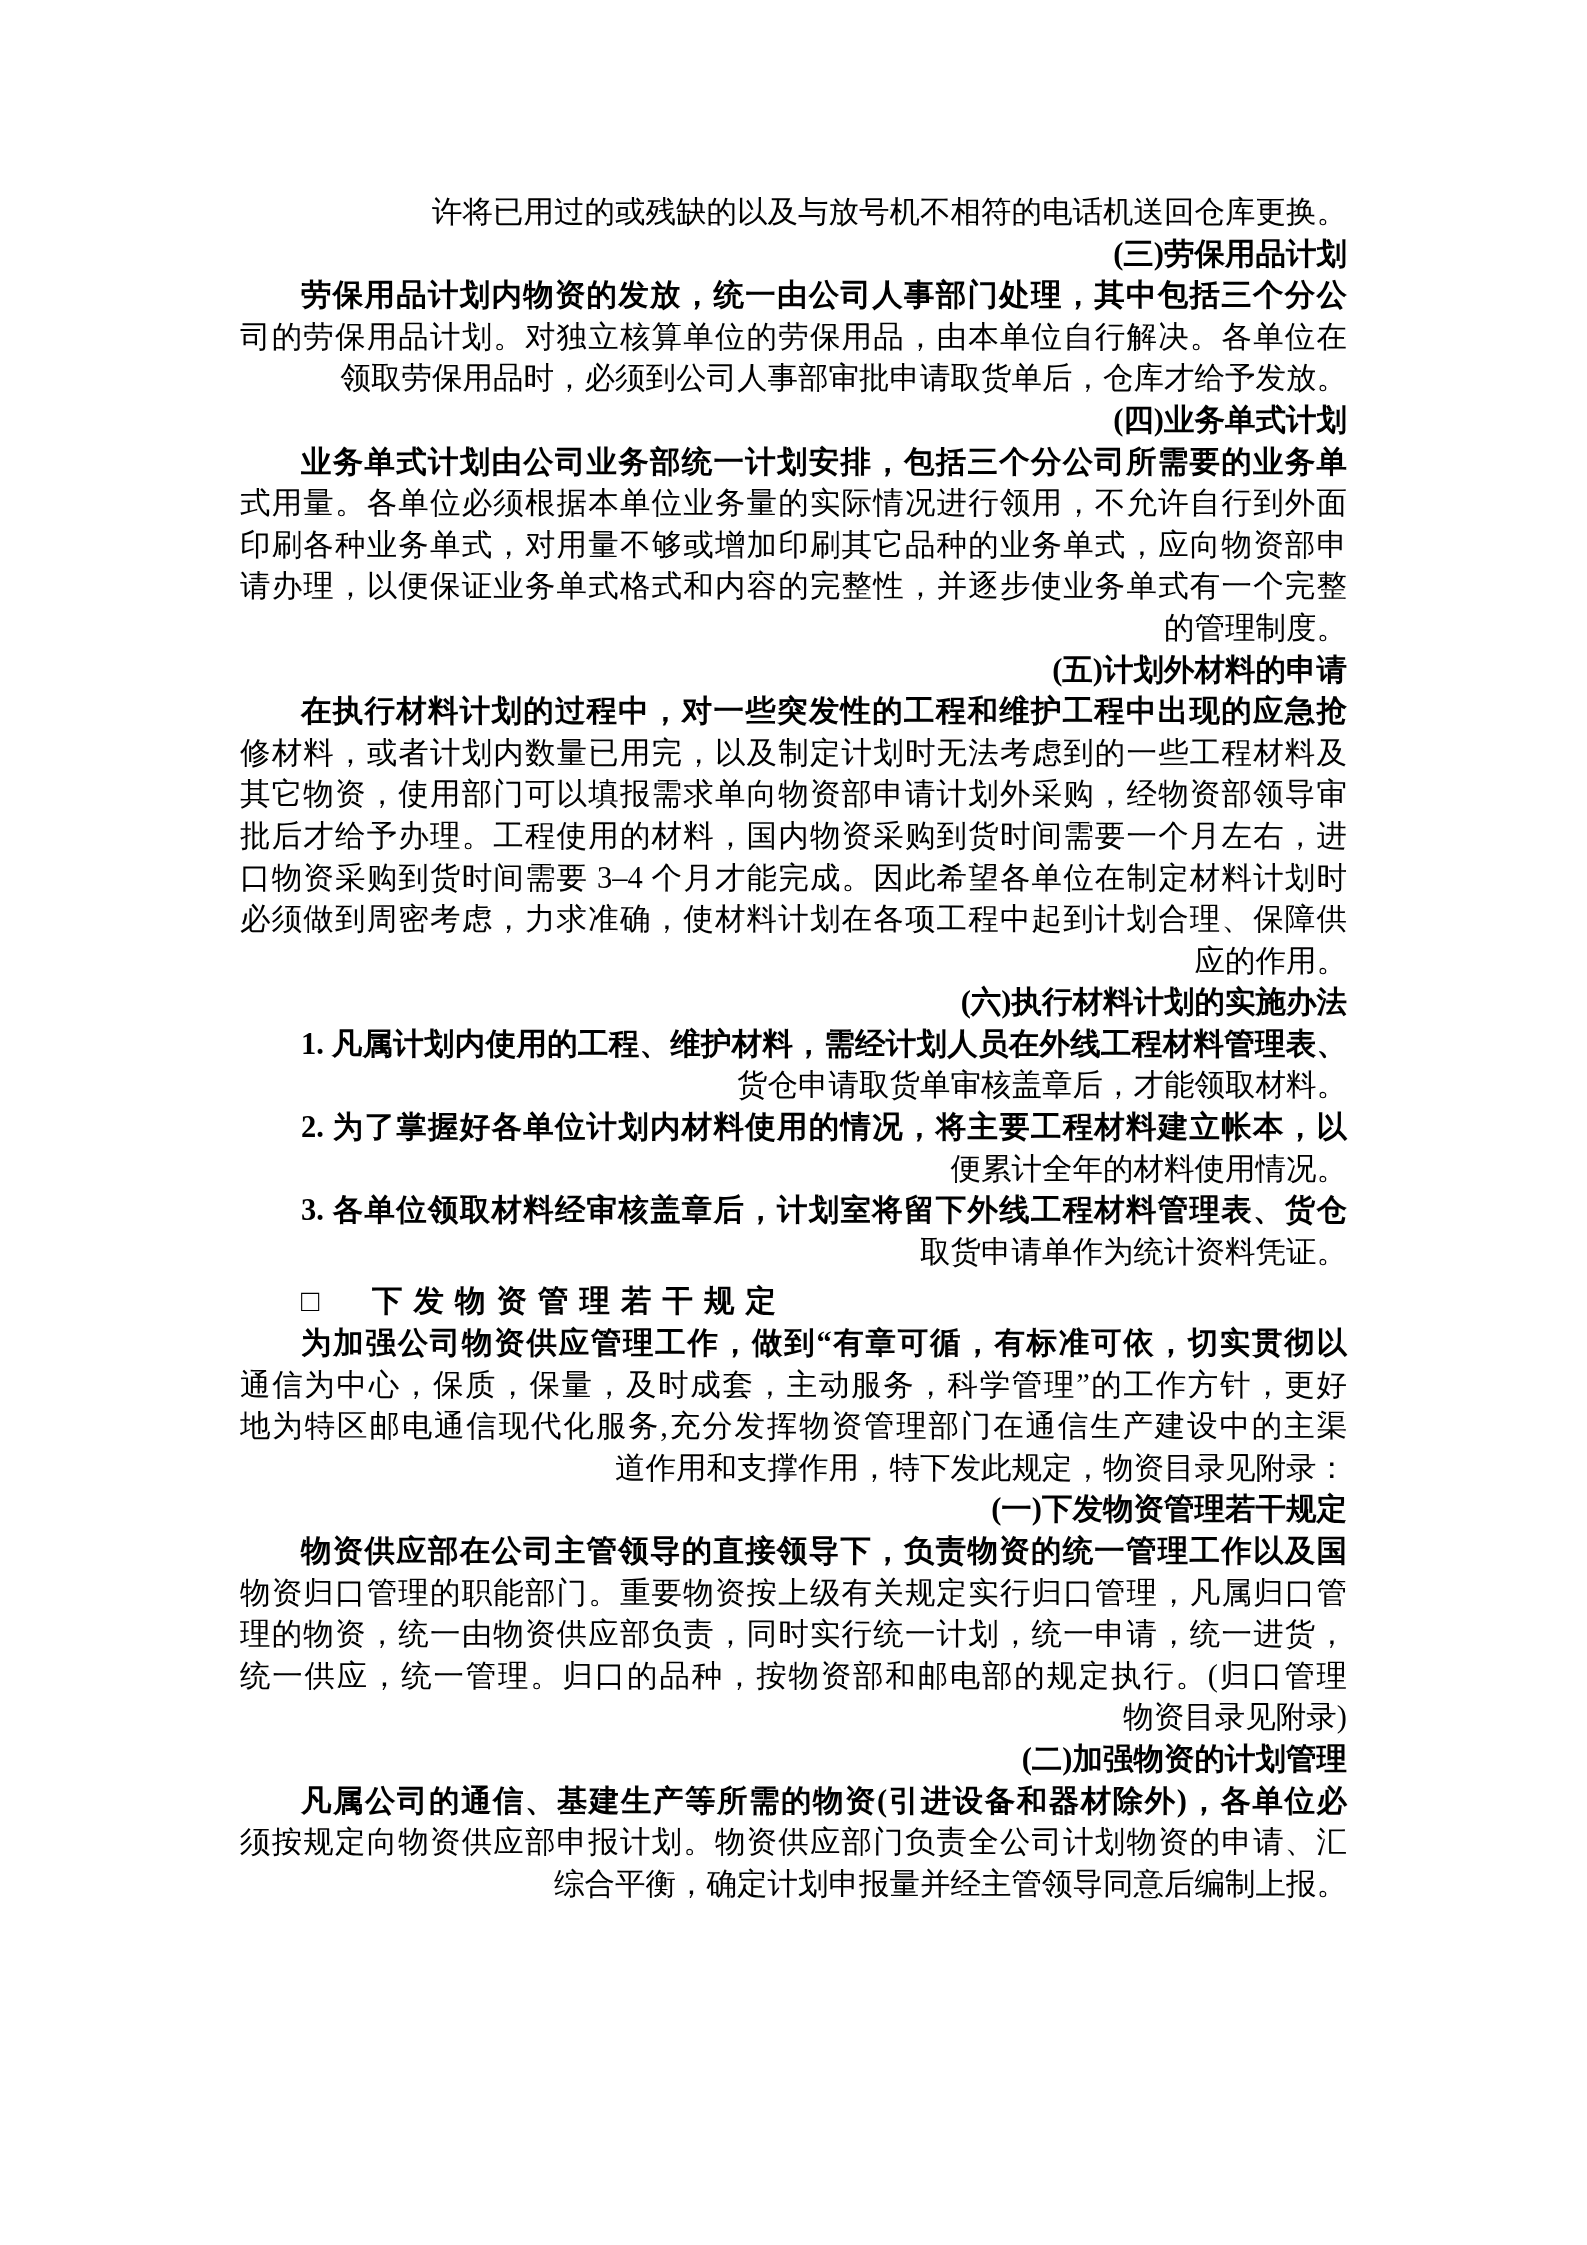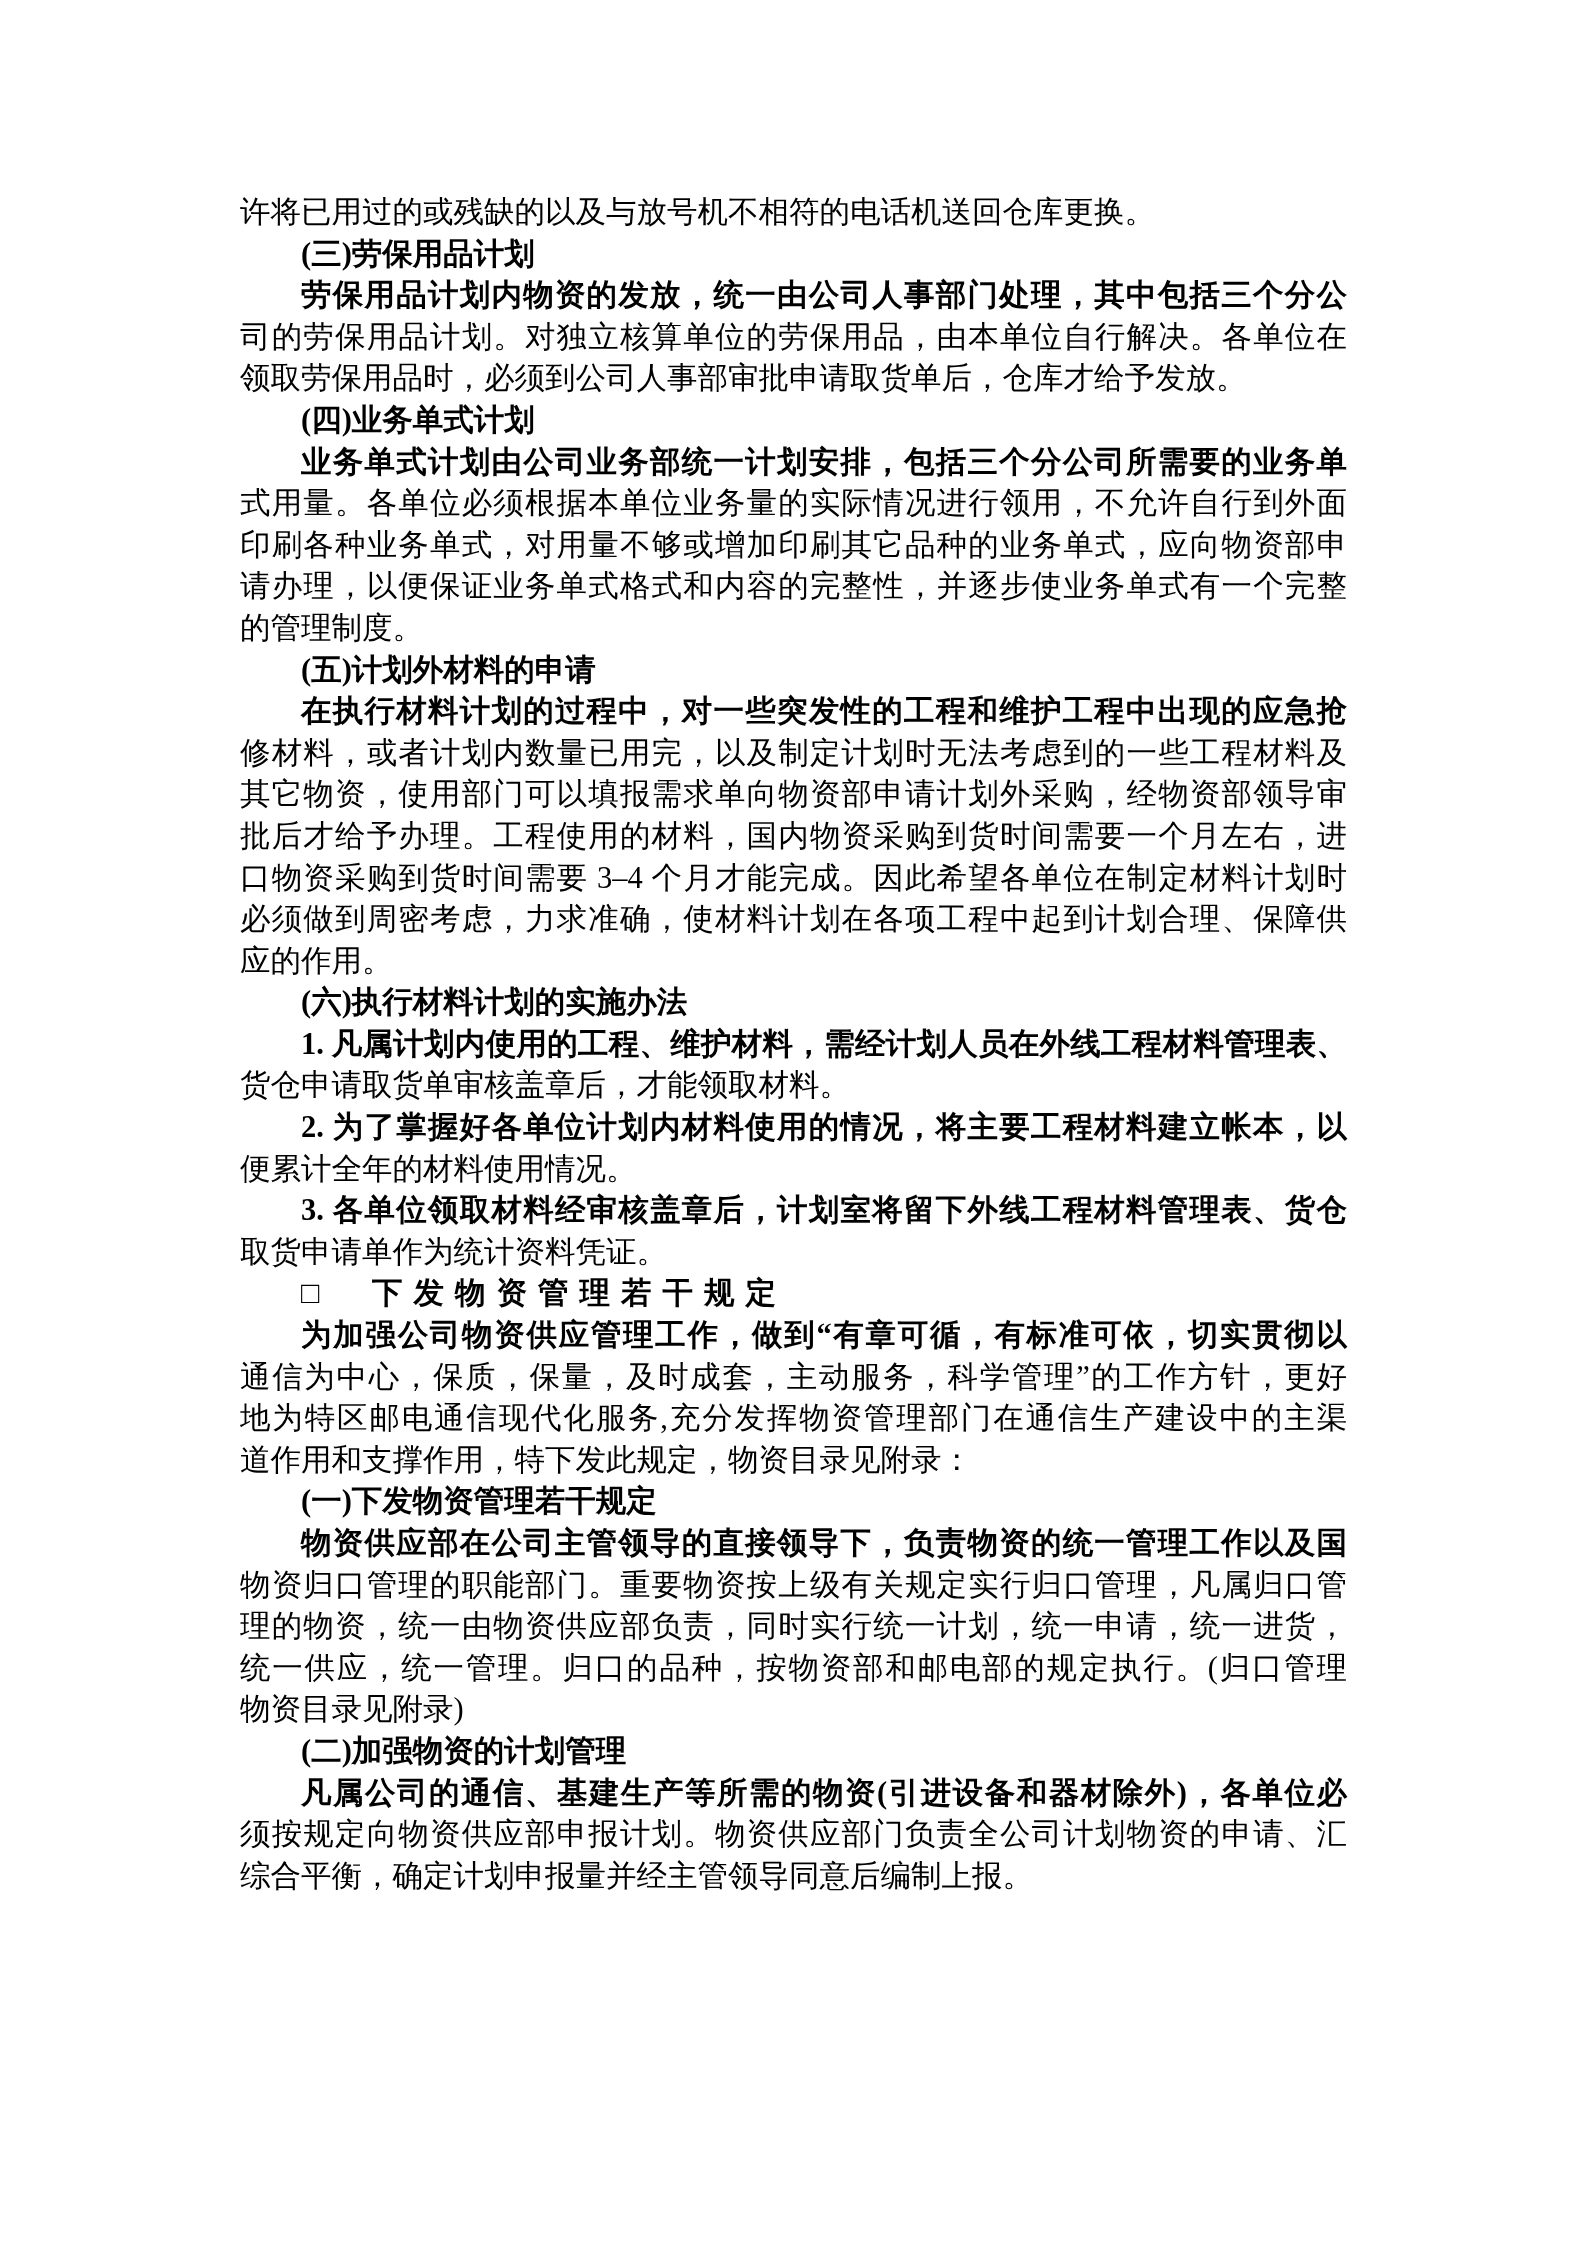--- a/index.html
+++ b/index.html
@@ -18,36 +18,37 @@
     position: absolute;
     left: 240px;
     top: 192px;
     width: 1107px;
   }
   .line {
     font-family: "Liberation Serif", "DejaVu Serif", serif;
     font-size: 30.5px;
     line-height: 41.6px;
     color: #000000;
-    text-align: left;
+    text-align: right;
     height: 41.6px;
     overflow: visible;
   }
   .line.full {
     text-align: justify;
     text-align-last: justify;
   }
   .line.indent {
     text-indent: 61px;
     font-weight: bold;
   }
   .line.heading {
     letter-spacing: 11px;
     text-align: left;
     text-align-last: left;
+    margin-top: 8px;
   }
 </style>
 </head>
 <body>
 
 <div class="page" style="background: rgb(255, 255, 255);">
   <div class="text-block" id="text-block" style="color: rgb(0, 0, 0);">
       <div class="line">许将已用过的或残缺的以及与放号机不相符的电话机送回仓库更换。</div>
       <div class="line indent">(三)劳保用品计划</div>
       <div class="line full indent">劳保用品计划内物资的发放，统一由公司人事部门处理，其中包括三个分公</div>

